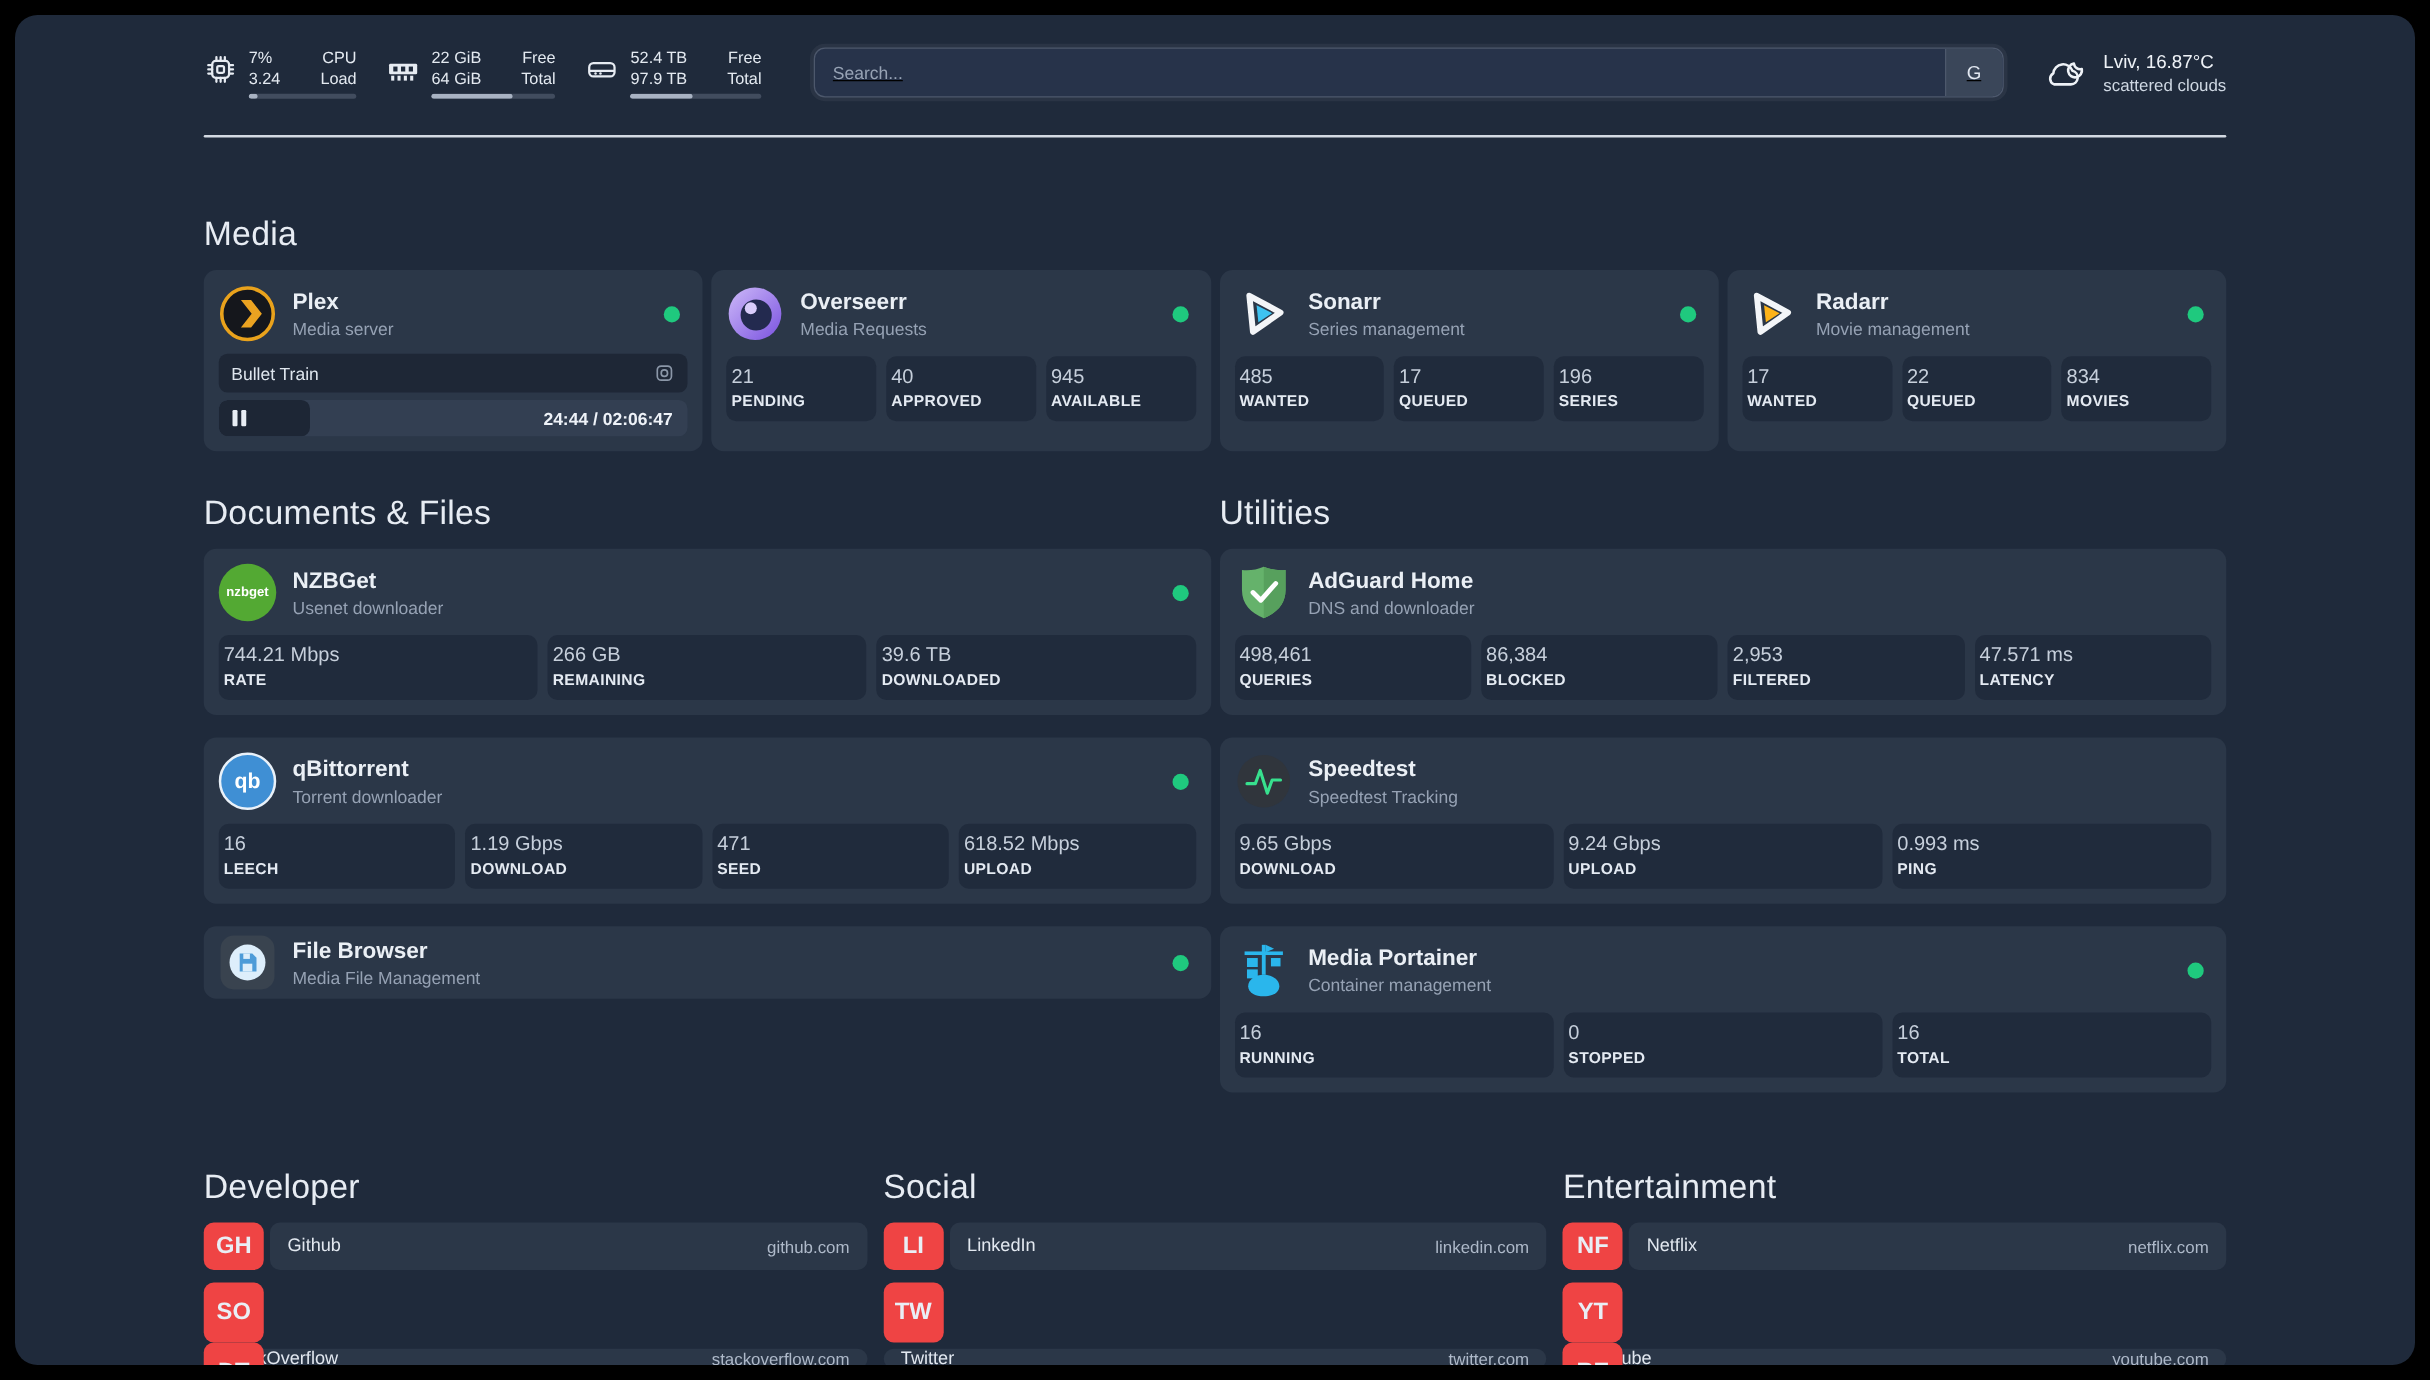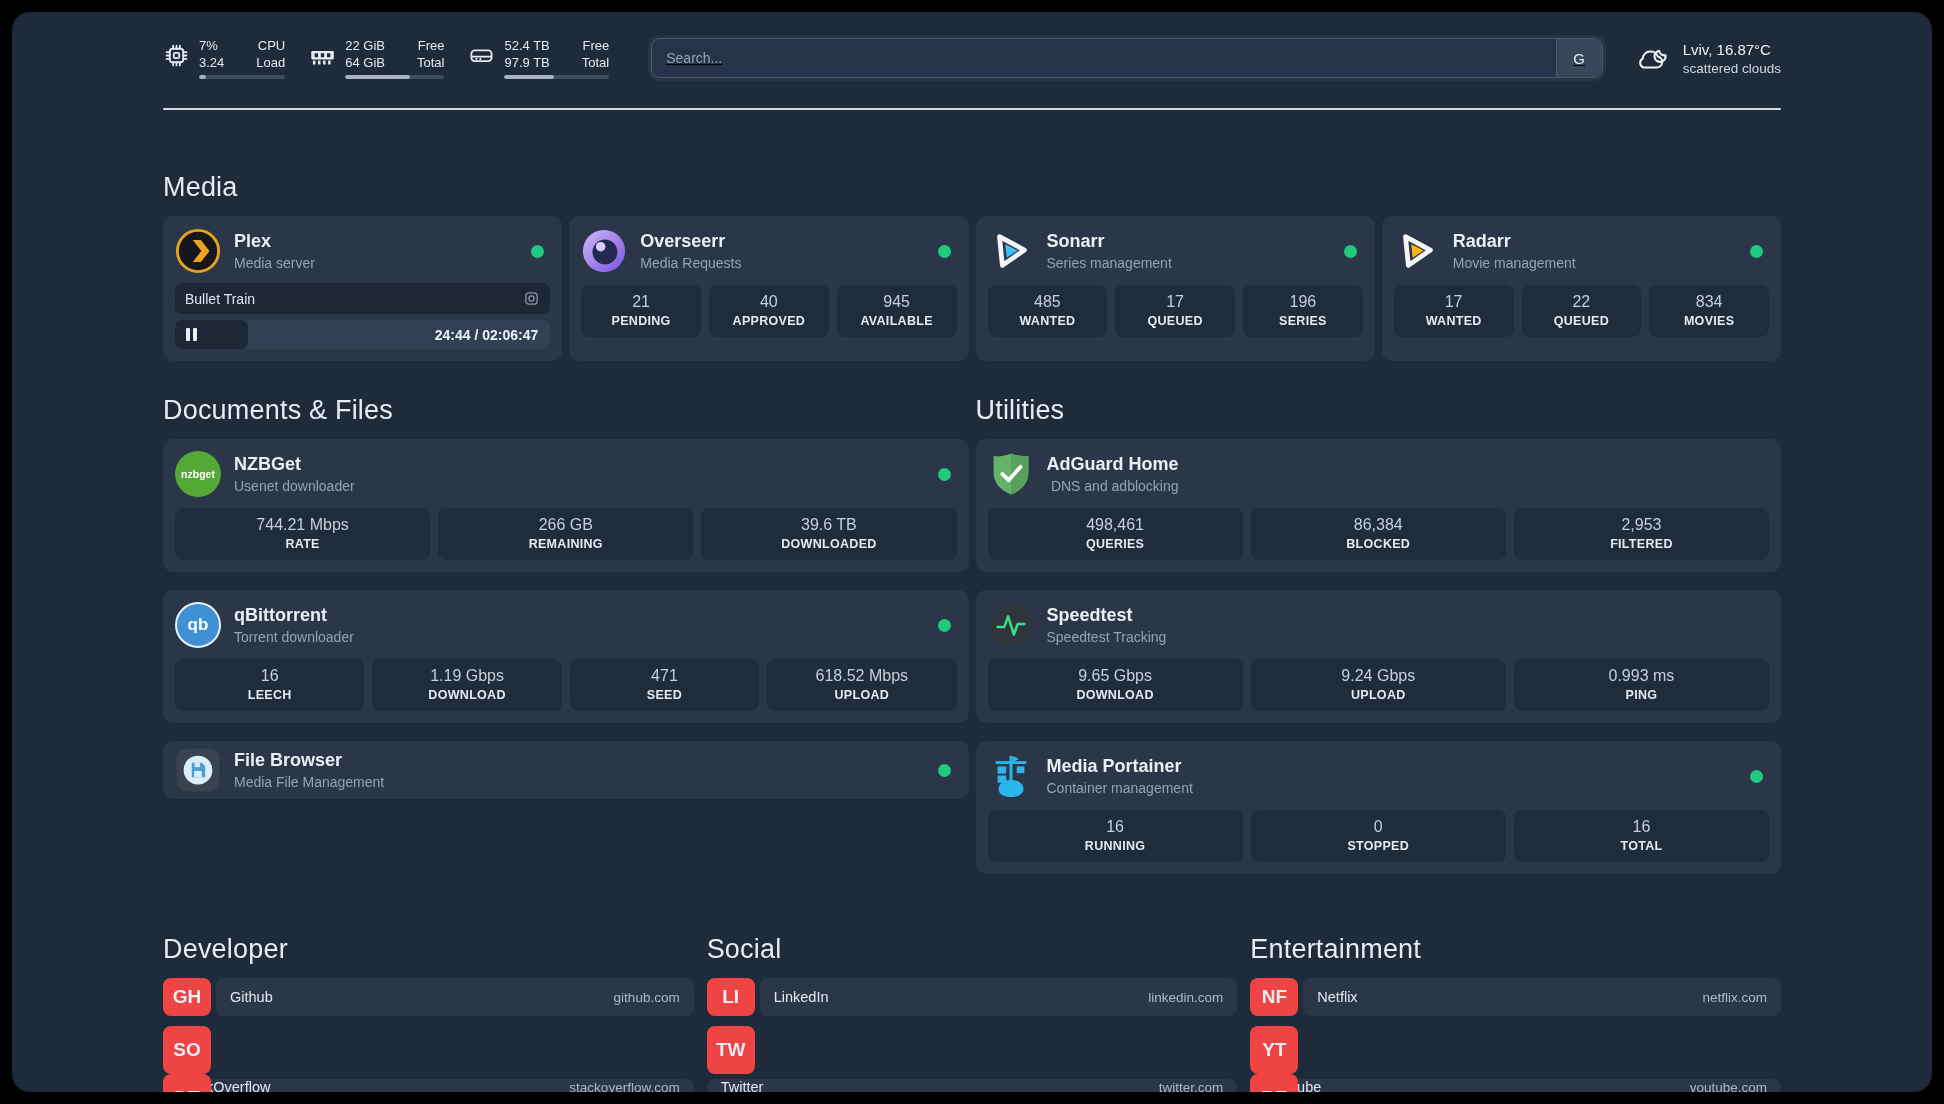--- a/index.html
+++ b/index.html
@@ -43,21 +43,21 @@
   
   .card { background: #2b3748; border-radius: 10px; padding: 12px; }
   .card-head { display: flex; align-items: center; gap: 13px; }
   .app-icon { width: 46px; height: 46px; flex: 0 0 46px; border-radius: 50%; display: flex; align-items: center; justify-content: center; overflow: hidden; }
   .app-icon svg { width: 100%; height: 100%; display: block; }
   .app-name { font-size: 18px; font-weight: 600; color: #eaeff5; }
   .app-desc { font-size: 14px; color: #96a2b4; margin-top: 3px; text-align: right; }
   .dot { width: 13px; height: 13px; border-radius: 50%; background: #1fc97e; margin-left: auto; margin-right: 6px; flex: 0 0 13px; }
 
   .stats { display: flex; gap: 8px; margin-top: 11px; }
-  .stat { flex: 1; background: #202b3c; border-radius: 8px; text-align: center; padding: 8px 4px 9px; }
+  .stat { flex: 1; background: #202b3c; border-radius: 8px; text-align: left; padding: 8px 4px 9px; }
   .stat-value { font-size: 16px; color: #c6cfdb; }
   .stat-label { font-size: 12.5px; font-weight: 700; color: #e4eaf2; margin-top: 3px; letter-spacing: .3px; }
 
   
   .player { margin-top: 9px; }
   .np-row { background: #1e2736; border-radius: 7px; height: 31px; display: flex; align-items: center; padding: 0 10px; }
   .np-title { font-size: 14px; color: #dfe6ee; }
   .np-session { margin-left: auto; width: 17px; height: 17px; }
   .progress-row { margin-top: 6px; background: #333f52; border-radius: 7px; height: 29px; position: relative; display: flex; align-items: center; overflow: hidden; }
   .progress-fill { position: absolute; left: 0; top: 0; bottom: 0; background: #1d2635; border-radius: 7px; }
@@ -400,35 +400,39 @@
           <div class="card-head">
             <span class="app-icon icon-plain">
               <svg viewBox="0 0 48 48">
                   <path d="M24 2.5c-6 2.5-12.2 3.5-18.2 2.7V22c0 11.8 7.5 19.2 18.2 23.5C34.7 41.2 42.2 33.8 42.2 22V5.2C36.2 6 30 5 24 2.5z" fill="#65b26b"></path>
                   <path d="M42.2 5.2V22c0 11.8-7.5 19.2-18.2 23.5V2.5c6 2.5 12.2 3.5 18.2 2.7z" fill="#57a05d"></path>
                   <path d="M15 24l6.5 6.5L34 16.5" stroke="#fff" stroke-width="4" fill="none" stroke-linecap="round" stroke-linejoin="round"></path>
                 </svg>
             </span>
             <div class="app-meta">
               <div class="app-name">AdGuard Home</div>
-              <div class="app-desc">DNS and adblocking</div>
+              <div class="app-desc">DNS and downloader</div>
             </div>
           </div>
           <div class="stats">
             <div class="stat">
                 <div class="stat-value">498,461</div>
                 <div class="stat-label">QUERIES</div>
               </div>
             <div class="stat">
                 <div class="stat-value">86,384</div>
                 <div class="stat-label">BLOCKED</div>
               </div>
             <div class="stat">
                 <div class="stat-value">2,953</div>
                 <div class="stat-label">FILTERED</div>
+              </div>
+            <div class="stat">
+                <div class="stat-value">47.571 ms</div>
+                <div class="stat-label">LATENCY</div>
               </div>
           </div>
         </div>
 
         <div class="card">
           <div class="card-head">
             <span class="app-icon">
               <svg viewBox="0 0 48 48">
                   <circle cx="24" cy="24" r="22" fill="#30353c"></circle>
                   <path d="M10 26h7l4-11 6 19 4-11h7" stroke="#37e08e" stroke-width="2.6" fill="none" stroke-linejoin="round" stroke-linecap="round"></path>

